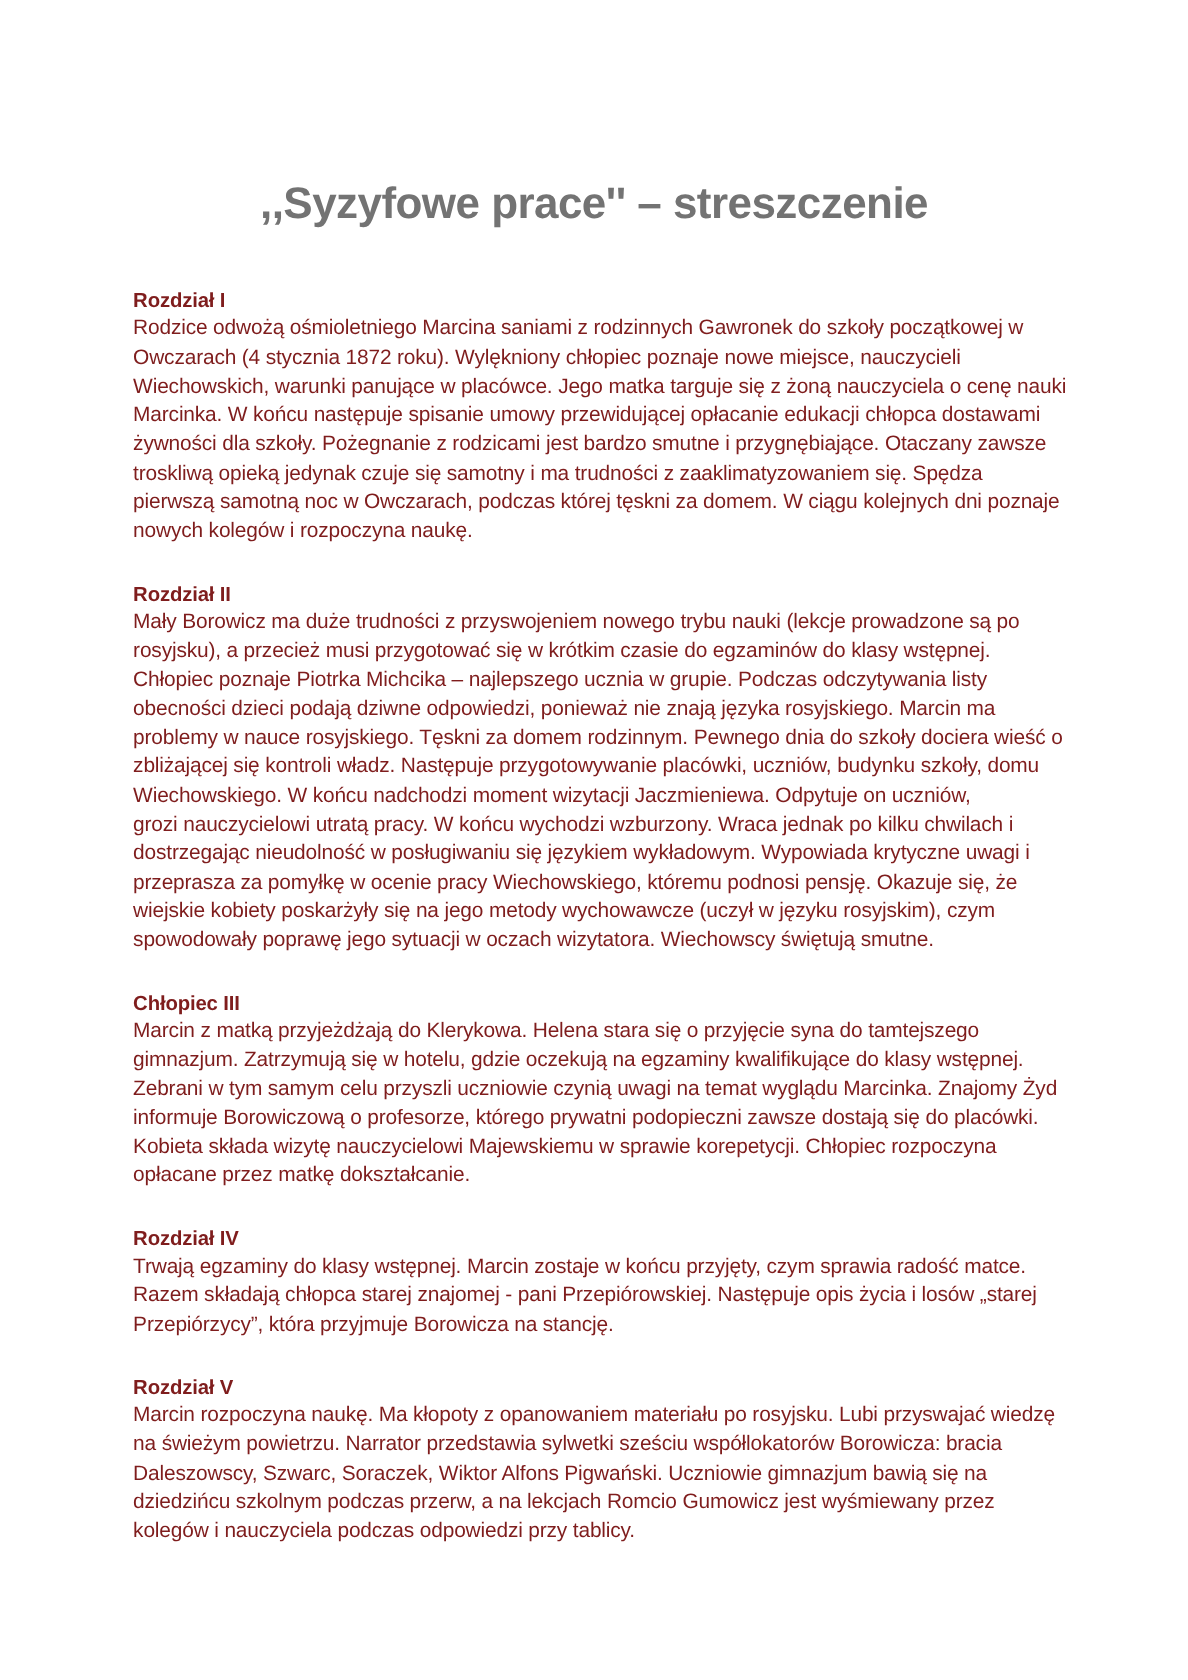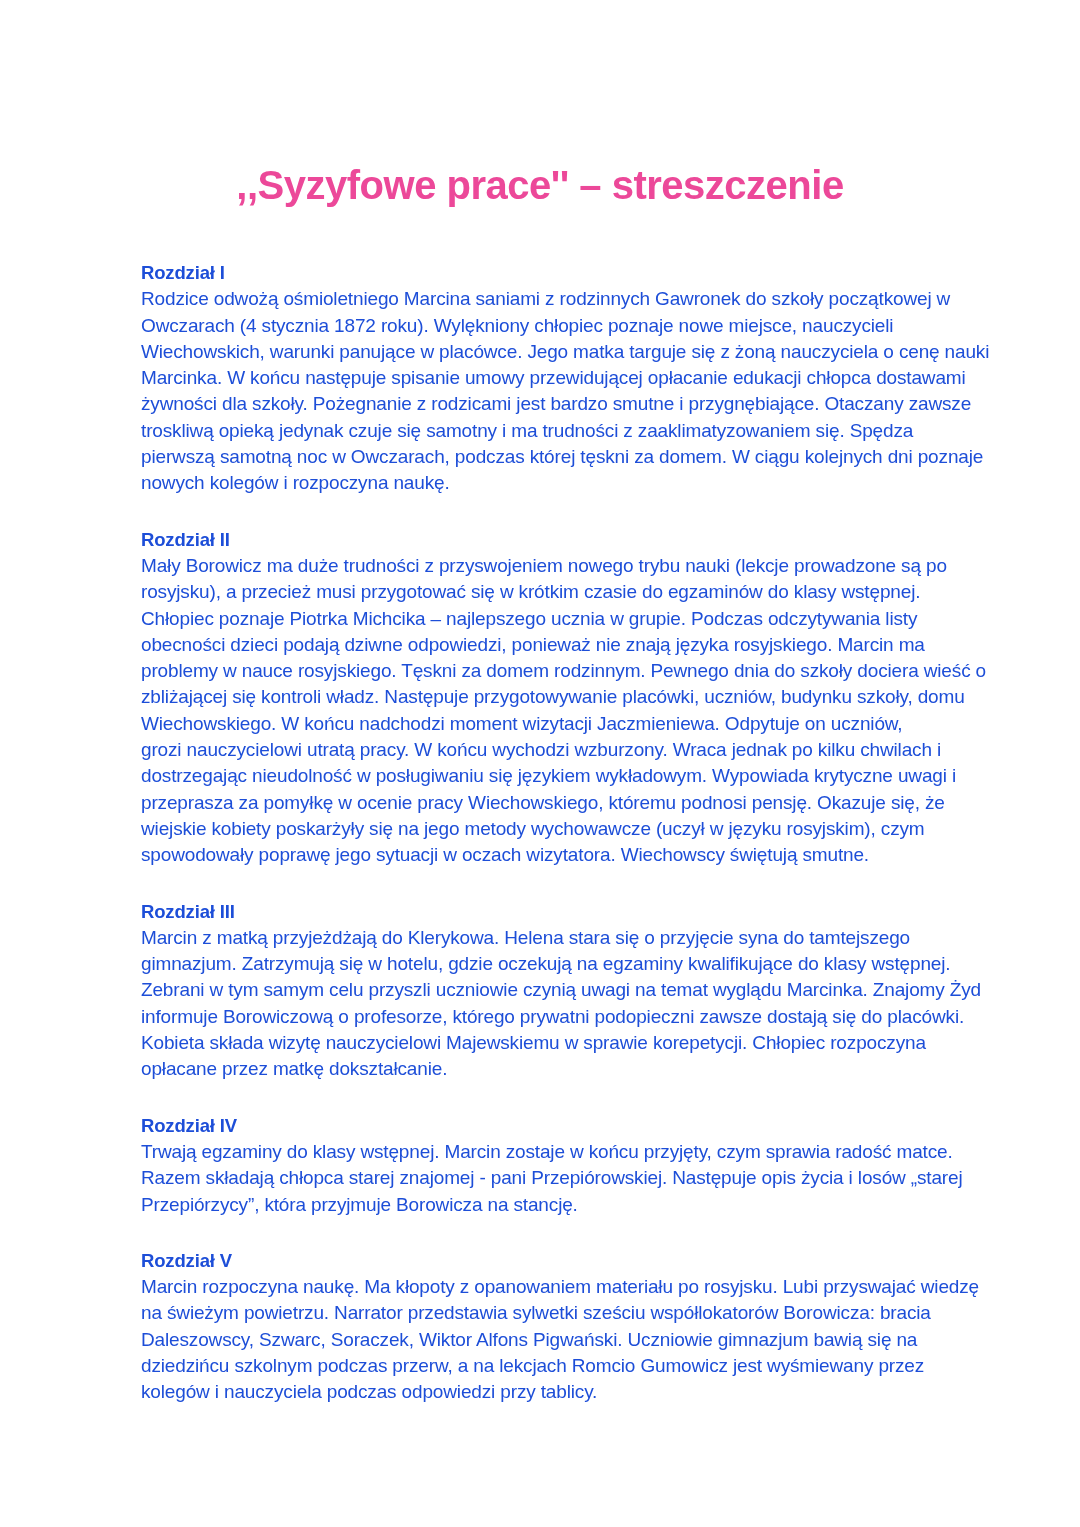--- a/index.html
+++ b/index.html
@@ -50,22 +50,22 @@
     font-weight: normal;
     line-height: 26.3px;
     letter-spacing: -0.15px;
     white-space: nowrap;
   }
 </style>
 </head>
 <body>
 
 <div class="page" style="background: rgb(255, 255, 255);">
-  <h1 class="doc-title" style="color: #ec4899;">,,Syzyfowe prace'' – streszczenie</h1>
-  <main class="content" style="color: #1d4ed8; margin-left: 20px;">
+  <h1 class="doc-title" style="color: #737373;">,,Syzyfowe prace'' – streszczenie</h1>
+  <main class="content" style="color: #7f1d1d;">
       <section class="section">
         <h2 class="heading">Rozdział I</h2>
         <div class="para">
           <div class="line">Rodzice odwożą ośmioletniego Marcina saniami z rodzinnych Gawronek do szkoły początkowej w</div>
           <div class="line">Owczarach (4 stycznia 1872 roku). Wylękniony chłopiec poznaje nowe miejsce, nauczycieli</div>
           <div class="line">Wiechowskich, warunki panujące w placówce. Jego matka targuje się z żoną nauczyciela o cenę nauki</div>
           <div class="line">Marcinka. W końcu następuje spisanie umowy przewidującej opłacanie edukacji chłopca dostawami</div>
           <div class="line">żywności dla szkoły. Pożegnanie z rodzicami jest bardzo smutne i przygnębiające. Otaczany zawsze</div>
           <div class="line">troskliwą opieką jedynak czuje się samotny i ma trudności z zaaklimatyzowaniem się. Spędza</div>
           <div class="line">pierwszą samotną noc w Owczarach, podczas której tęskni za domem. W ciągu kolejnych dni poznaje</div>
@@ -83,21 +83,21 @@
           <div class="line">zbliżającej się kontroli władz. Następuje przygotowywanie placówki, uczniów, budynku szkoły, domu</div>
           <div class="line">Wiechowskiego. W końcu nadchodzi moment wizytacji Jaczmieniewa. Odpytuje on uczniów,</div>
           <div class="line">grozi nauczycielowi utratą pracy. W końcu wychodzi wzburzony. Wraca jednak po kilku chwilach i</div>
           <div class="line">dostrzegając nieudolność w posługiwaniu się językiem wykładowym. Wypowiada krytyczne uwagi i</div>
           <div class="line">przeprasza za pomyłkę w ocenie pracy Wiechowskiego, któremu podnosi pensję. Okazuje się, że</div>
           <div class="line">wiejskie kobiety poskarżyły się na jego metody wychowawcze (uczył w języku rosyjskim), czym</div>
           <div class="line">spowodowały poprawę jego sytuacji w oczach wizytatora. Wiechowscy świętują smutne.</div>
         </div>
       </section>
       <section class="section">
-        <h2 class="heading">Rozdział III</h2>
+        <h2 class="heading">Chłopiec III</h2>
         <div class="para">
           <div class="line">Marcin z matką przyjeżdżają do Klerykowa. Helena stara się o przyjęcie syna do tamtejszego</div>
           <div class="line">gimnazjum. Zatrzymują się w hotelu, gdzie oczekują na egzaminy kwalifikujące do klasy wstępnej.</div>
           <div class="line">Zebrani w tym samym celu przyszli uczniowie czynią uwagi na temat wyglądu Marcinka. Znajomy Żyd</div>
           <div class="line">informuje Borowiczową o profesorze, którego prywatni podopieczni zawsze dostają się do placówki.</div>
           <div class="line">Kobieta składa wizytę nauczycielowi Majewskiemu w sprawie korepetycji. Chłopiec rozpoczyna</div>
           <div class="line">opłacane przez matkę dokształcanie.</div>
         </div>
       </section>
       <section class="section">

